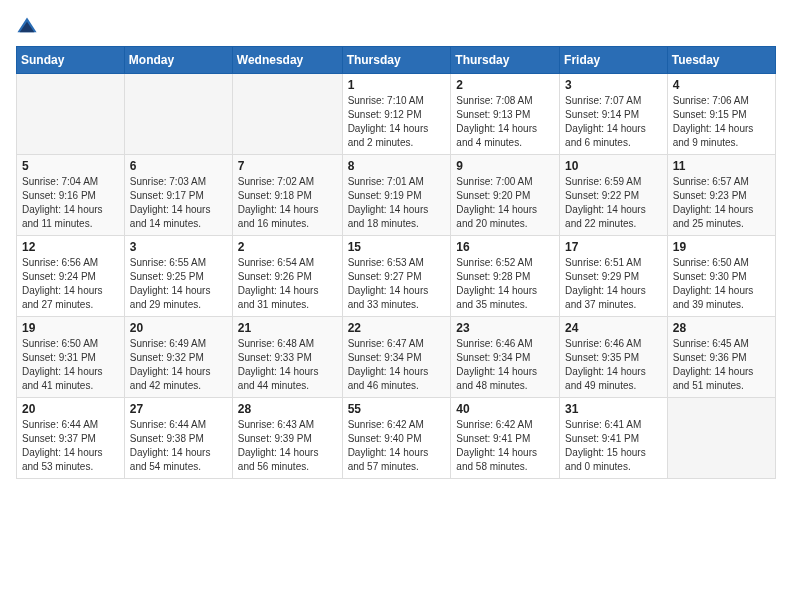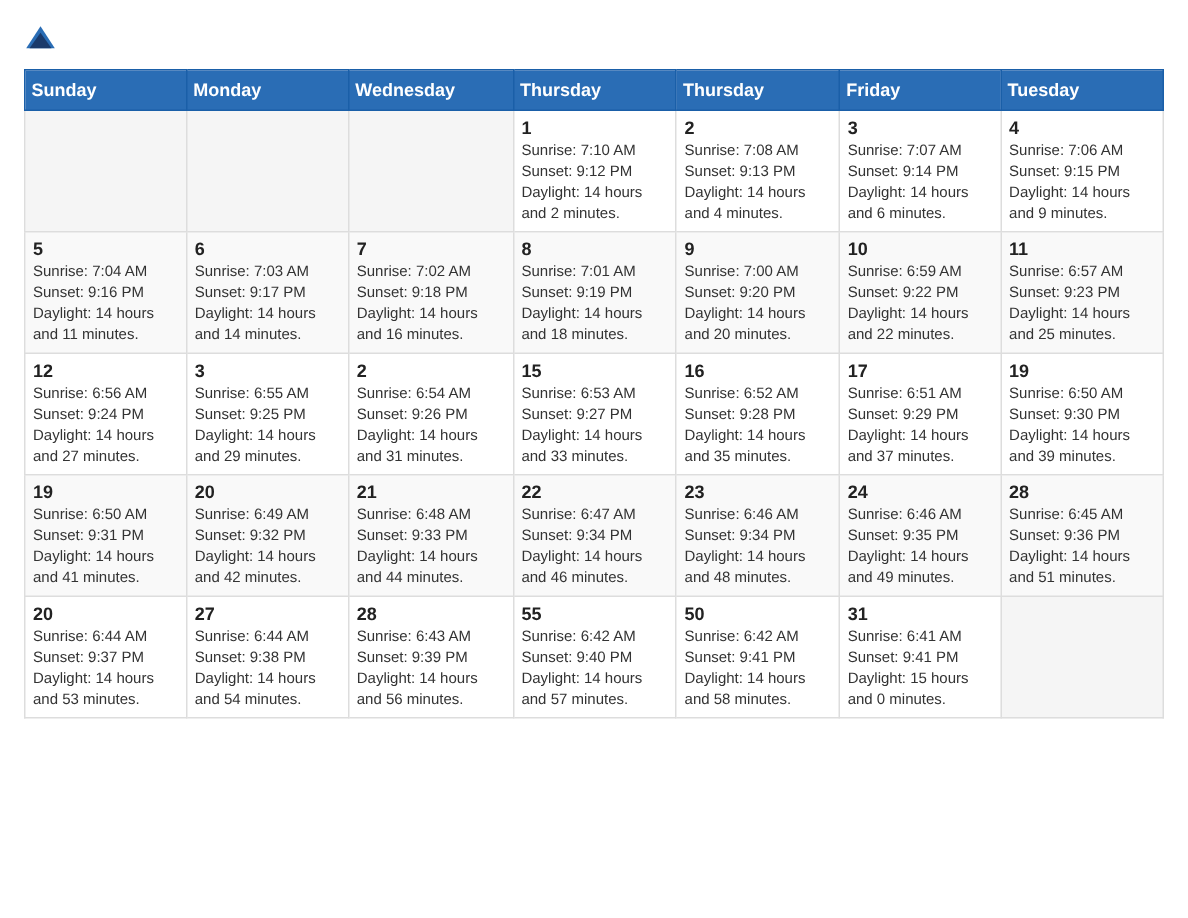--- a/index.html
+++ b/index.html
@@ -242,21 +242,21 @@
         </td>
         <td>
           <div class="day-number">28</div>
           <div class="day-info">Sunrise: 6:43 AM<br>Sunset: 9:39 PM<br>Daylight: 14 hours and 56 minutes.</div>
         </td>
         <td>
           <div class="day-number">55</div>
           <div class="day-info">Sunrise: 6:42 AM<br>Sunset: 9:40 PM<br>Daylight: 14 hours and 57 minutes.</div>
         </td>
         <td>
-          <div class="day-number">50</div>
+          <div class="day-number">40</div>
           <div class="day-info">Sunrise: 6:42 AM<br>Sunset: 9:41 PM<br>Daylight: 14 hours and 58 minutes.</div>
         </td>
         <td>
           <div class="day-number">31</div>
           <div class="day-info">Sunrise: 6:41 AM<br>Sunset: 9:41 PM<br>Daylight: 15 hours and 0 minutes.</div>
         </td>
         <td class="empty-cell"></td>
       </tr>
     </tbody>
 </table>

